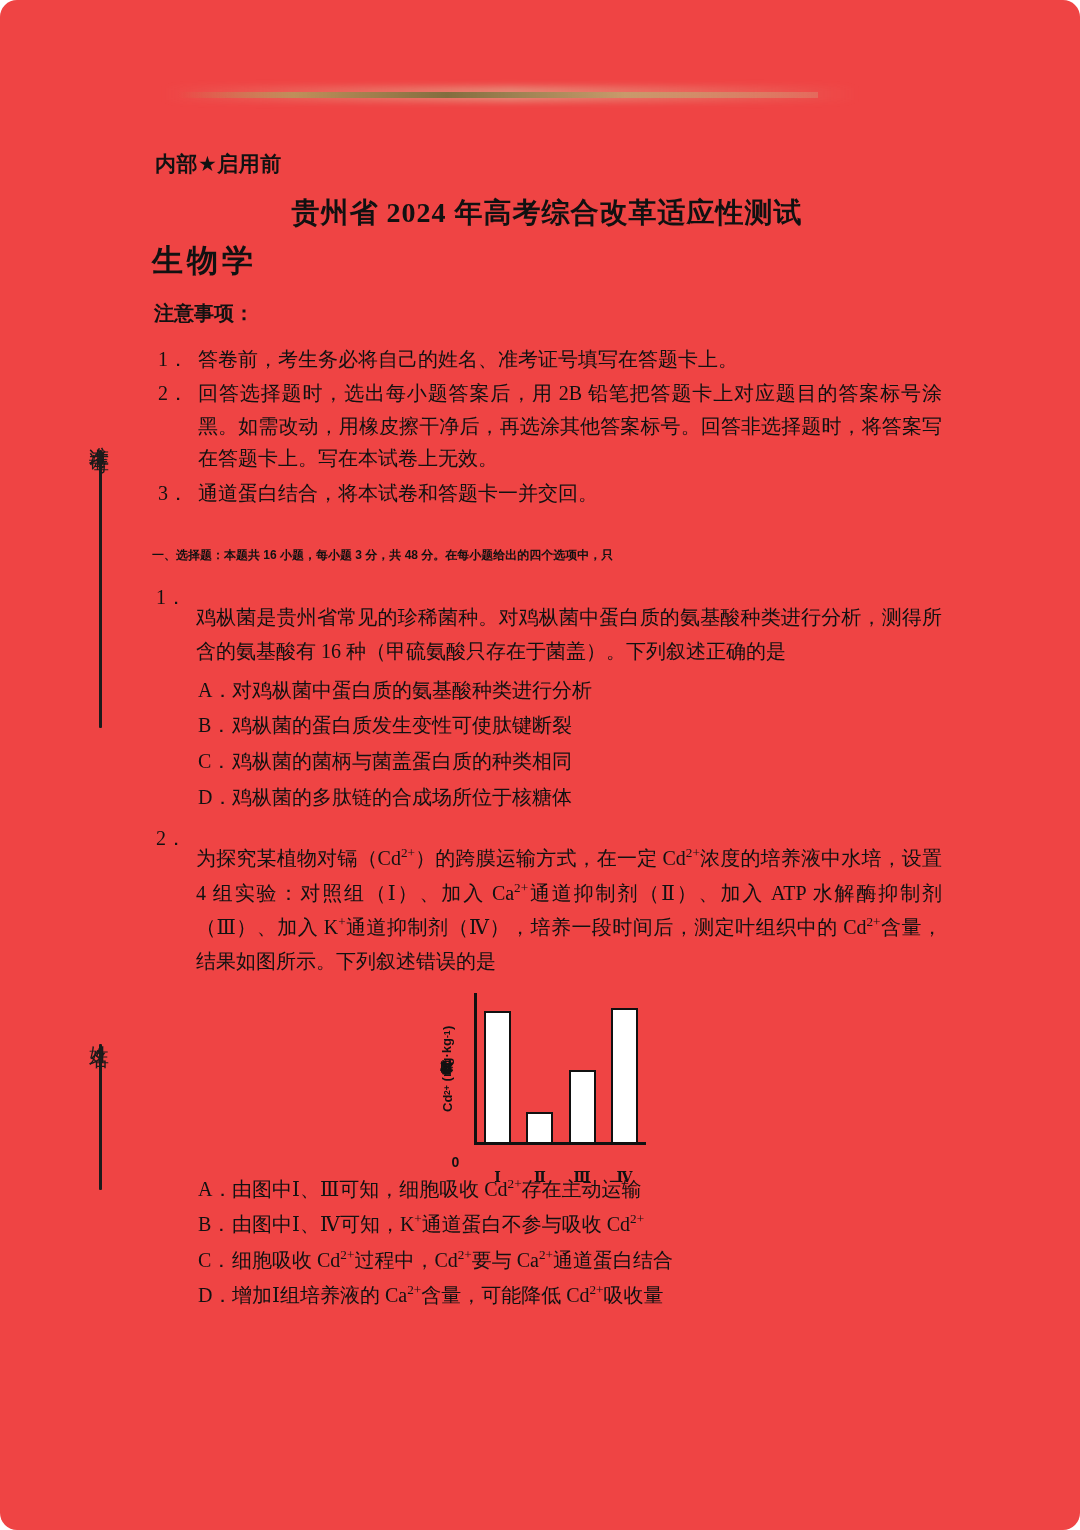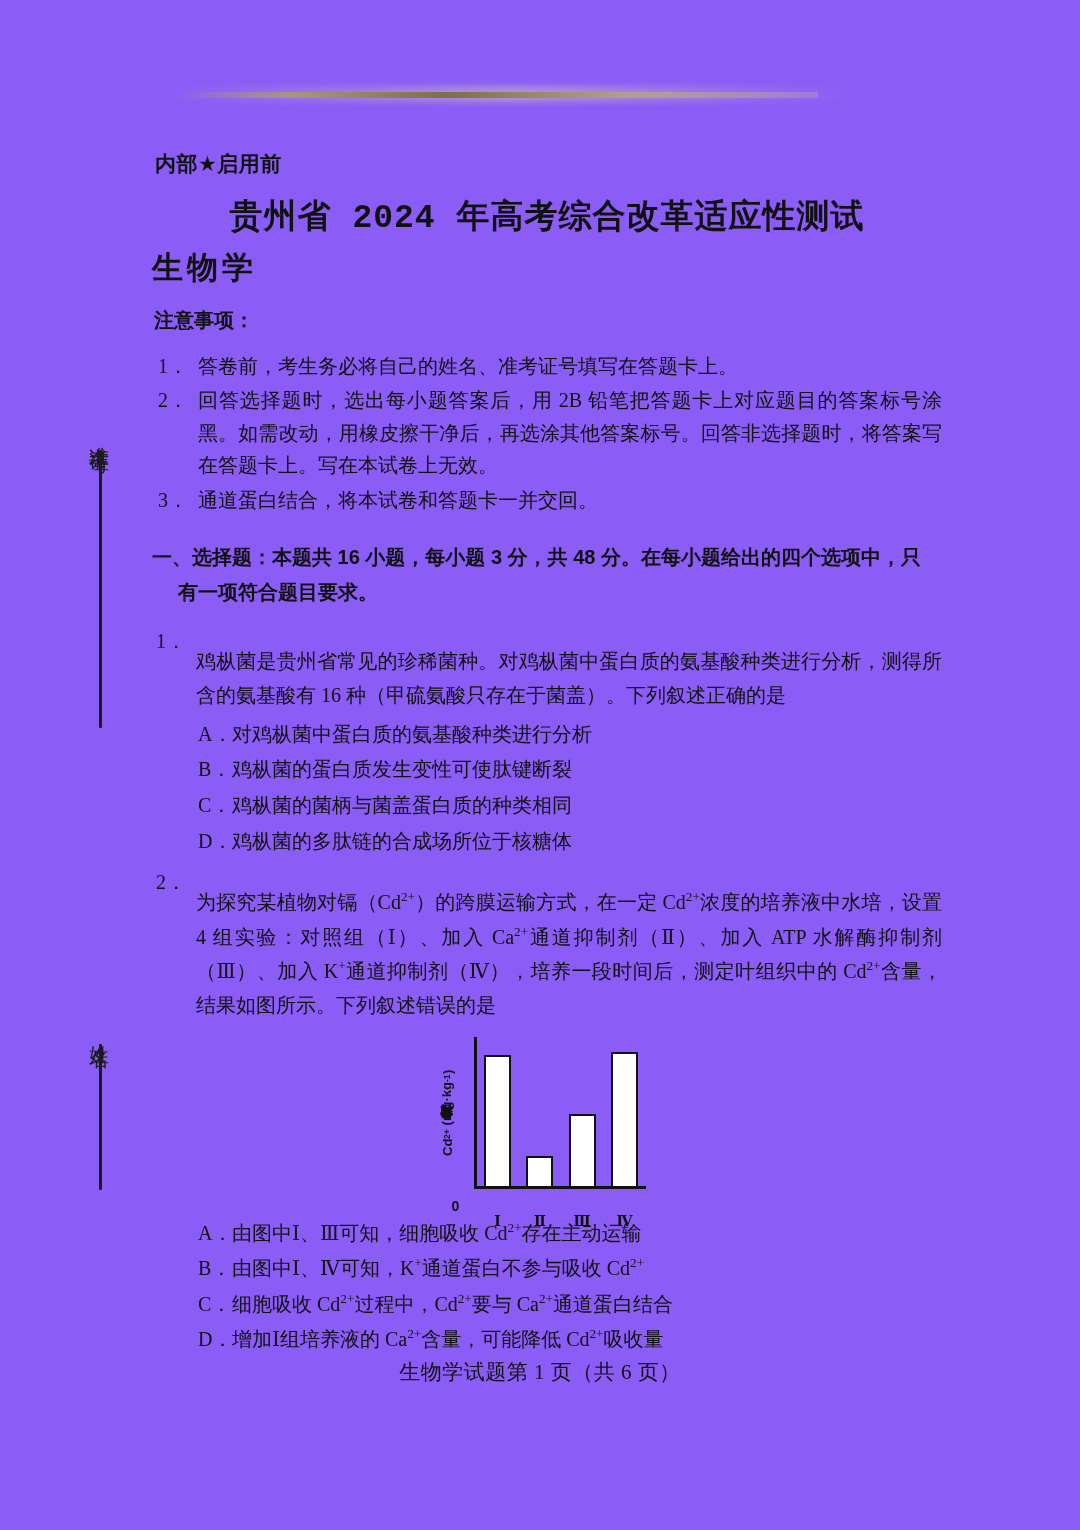--- a/index.html
+++ b/index.html
@@ -4,21 +4,21 @@
 <style>
   html,body{margin:0;padding:0;}
   body{
     width:1080px;height:1530px;
     background:#ffffff;
     font-family:"Liberation Serif","DejaVu Serif",serif;
     color:#111111;
     position:relative;
     overflow:hidden;
   }
-  .page{position:absolute;inset:0;background:#8b5cf6;}
+  .page{position:absolute;inset:0;background:#ef4444;border-radius:17px;}
   
   .scan-strip{
     position:absolute;left:178px;top:92px;width:640px;height:6px;
     background:linear-gradient(90deg,rgba(190,175,110,0) 0%,rgba(176,160,92,.75) 18%,
       rgba(120,108,58,.9) 42%,rgba(186,172,110,.7) 70%,rgba(205,195,150,.25) 100%);
     filter:blur(.6px);
   }
   .scan-strip2{
     position:absolute;left:160px;top:86px;width:700px;height:16px;
     background:linear-gradient(90deg,rgba(222,214,176,0),rgba(222,214,176,.45),rgba(222,214,176,0));
@@ -44,44 +44,44 @@
   #field-name .vert-rule{height:146px;}
 
   .content{position:absolute;left:152px;top:150px;width:790px;}
 
   .secret{
     font-family:"Liberation Sans","DejaVu Sans",sans-serif;
     font-weight:700;font-size:21px;letter-spacing:.5px;margin:0 0 16px 3px;
   }
   h1.title{
     text-align:center;margin:0 0 8px 0;
-    font-size:33px;font-weight:700;letter-spacing:1px;
-    font-family:Liberation Mono, monospace;
+    font-size:28px;font-weight:700;letter-spacing:1px;
+    font-family:Liberation Serif, serif;
   }
   h2.subject{
     text-align:left;margin:4px 0 18px 0;
     font-size:31px;font-weight:700;letter-spacing:4px;
     font-family:"Liberation Sans","DejaVu Sans",sans-serif;
   }
   .notice-head{
     font-family:"Liberation Sans","DejaVu Sans",sans-serif;
     font-weight:700;font-size:20px;margin:2px 0 16px 2px;
   }
   ol.notices{list-style:none;margin:0;padding:0;}
   ol.notices li{
     display:flex;align-items:flex-start;
     font-size:20px;line-height:1.62;margin-bottom:2px;
   }
   ol.notices li .num{width:36px;flex:none;text-align:right;padding-right:10px;}
   ol.notices li .txt{flex:1;text-align:justify;}
 
   .section-head{
     font-family:"Liberation Sans","DejaVu Sans",sans-serif;
-    font-weight:700;font-size:20px;line-height:1.75;
-    margin:24px 0 14px 0;text-align:justify;
+    font-weight:700;font-size:12px;line-height:1.75;
+    margin:36px 0 14px 0;text-align:justify;
   }
   .section-head .cont{display:block;padding-left:26px;}
 
   .q{margin:0 0 6px 0;}
   .q-stem{display:flex;align-items:flex-start;font-size:20px;line-height:1.72;}
   .q-stem .qnum{width:34px;flex:none;text-align:right;padding-right:10px;}
   .q-stem .qtext{flex:1;text-align:justify;margin-top:20px;}
   .opts{margin:4px 0 0 46px;}
   .opt{display:flex;align-items:flex-start;font-size:20px;line-height:1.78;}
   .opt .lab{width:34px;flex:none;}
@@ -154,21 +154,20 @@
         <span class="txt">回答选择题时，选出每小题答案后，用 2B 铅笔把答题卡上对应题目的答案标号涂黑。如需改动，用橡皮擦干净后，再选涂其他答案标号。回答非选择题时，将答案写在答题卡上。写在本试卷上无效。</span>
       </li>
       <li>
         <span class="num">3．</span>
         <span class="txt">通道蛋白结合，将本试卷和答题卡一并交回。</span>
       </li>
     </ol>
 
     <div class="section-head">
       <span>一、选择题：本题共 16 小题，每小题 3 分，共 48 分。在每小题给出的四个选项中，只</span>
-      <span class="cont">有一项符合题目要求。</span>
     </div>
 
     <div class="q">
       <div class="q-stem">
         <span class="qnum">1．</span>
         <span class="qtext">鸡枞菌是贵州省常见的珍稀菌种。对鸡枞菌中蛋白质的氨基酸种类进行分析，测得所含的氨基酸有 16 种（甲硫氨酸只存在于菌盖）。下列叙述正确的是</span>
       </div>
       <div class="opts">
         <div class="opt">
           <span class="lab">A．</span>
@@ -241,14 +240,13 @@
         </div>
         <div class="opt">
           <span class="lab">D．</span>
           <span class="otext">增加Ⅰ组培养液的 Ca<sup>2+</sup>含量，可能降低 Cd<sup>2+</sup>吸收量</span>
         </div>
       </div>
     </div>
 
   </div>
 
-  <div class="footer">生物学试题第 1 页（共 6 页）</div>
 </div>
 
 </body></html>

